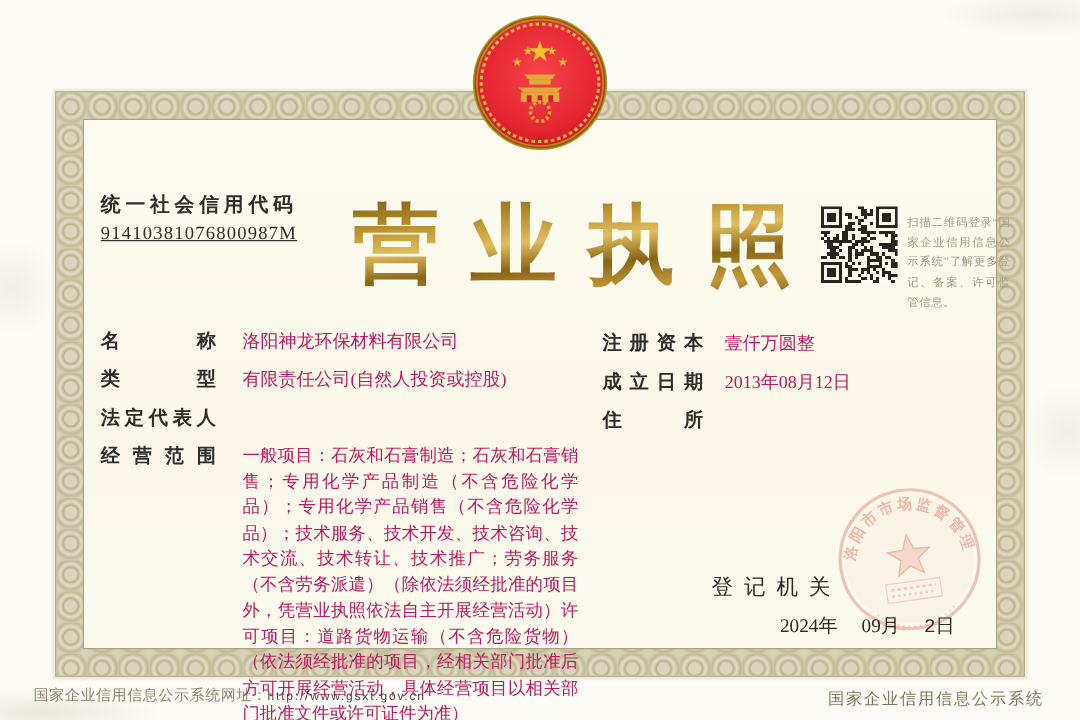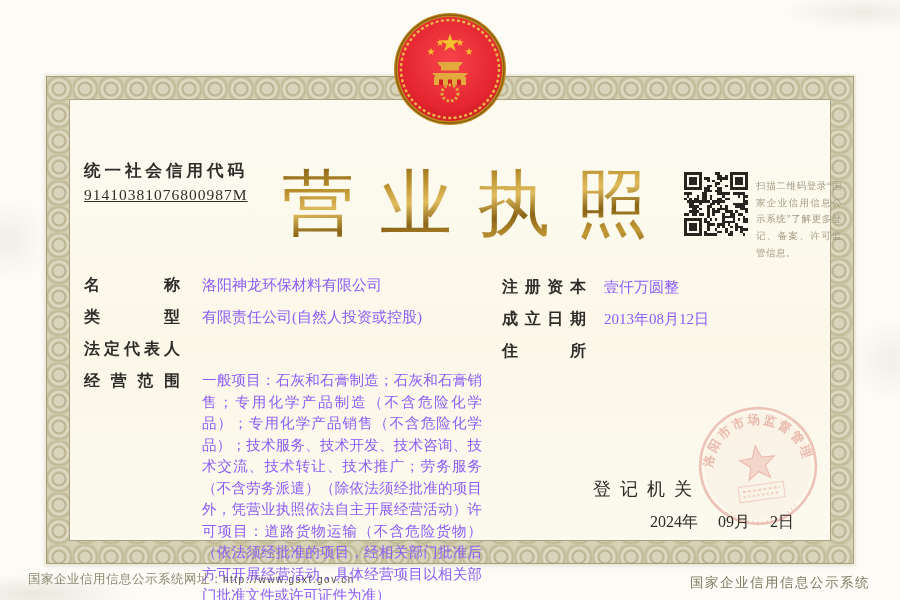--- a/index.html
+++ b/index.html
@@ -34,52 +34,52 @@
     border:1px solid #aaa283;
   }
   
   .emblem { position:absolute; left:392px; top:6px; width:116px; height:142px; z-index:5; }
   
   .credit { position:absolute; left:84px; top:160px; z-index:4; }
   .credit .lbl { font-weight:bold; font-size:16.5px; letter-spacing:4px; color:#2e2d29; }
   .credit .code { font-size:15.5px; letter-spacing:1px; margin-top:4px; color:#2e2d29;text-decoration:underline; }
   
   .title {
-    position:absolute; left:282px; top:156px; z-index:4;
-    font-size:72px; font-weight:normal; letter-spacing:26px; white-space:nowrap;
+    position:absolute; left:294px; top:156px; z-index:4;
+    font-size:72px; font-weight:bold; letter-spacing:26px; white-space:nowrap;
     background:linear-gradient(175deg,#6f4e0e 0%, #b98f2c 28%, #e0bc5e 45%, #8a6516 62%, #c49a38 80%, #6f4e0e 100%);
     -webkit-background-clip:text; background-clip:text; color:transparent;
   }
   
   .qr-wrap { position:absolute; left:684px; top:172px; width:64px; height:64px; z-index:4; }
   .qr-note {
     position:absolute; left:756px; top:178px; width:86px; z-index:4;
     font-size:9.5px; line-height:1.75; letter-spacing:.5px; color:#a09b83; text-align:justify;
   }
   
   .fields-left  { position:absolute; left:84px;  top:274px; width:398px; z-index:4; }
   .fields-right { position:absolute; left:502px; top:276px; width:346px; z-index:4; }
   .row { display:flex; align-items:flex-start; margin-bottom:10px; }
   .row .label {
     flex:0 0 auto; display:flex; justify-content:space-between;
     font-weight:bold; font-size:16px; color:#2e2d29; line-height:22px;
   }
   .fields-left  .label { width:96px; margin-right:22px; }
   .fields-right .label { width:84px; margin-right:18px; }
-  .row .value { flex:1 1 auto; font-size:15px; line-height:22px; color:#8b5cf6; }
+  .row .value { flex:1 1 auto; font-size:15px; line-height:22px; color:#be185d; }
   .row.scope { margin-top:2px; }
   .row.scope .value { font-size:14.5px; line-height:21.5px; text-align:justify; }
   
   .reg-authority {
     position:absolute; left:593px; top:477px; z-index:6;
     font-weight:normal; font-size:18px; letter-spacing:9px; color:#2c2b27; white-space:nowrap;
   }
   .issue-date { position:absolute; left:650px; top:512px; z-index:6; font-size:16px; color:#2c2b27; white-space:nowrap; }
   .issue-date span { margin-right:16px;margin-top:29px; }
-  .issue-date span:last-child { margin-right:0; }
+  .issue-date span:last-child { margin-right:0;font-family:Liberation Mono, monospace; }
   
   .seal { position:absolute; left:694px; top:402px; width:128px; height:128px; z-index:5; transform:rotate(-8deg); opacity:.85; }
   
   .footer-left  { position:absolute; left:28px;  top:571px; font-size:12.5px; color:#8d8870; letter-spacing:.5px; white-space:nowrap; }
   .footer-left .url { font-family:Liberation Sans, sans-serif; font-size:10px; letter-spacing:1.5px; color:#4a473f; }
   .footer-right { position:absolute; right:30px; top:574px; font-size:13.5px; color:#7f7a61; letter-spacing:1.5px; white-space:nowrap; }
 </style>
 </head>
 <body>
 

